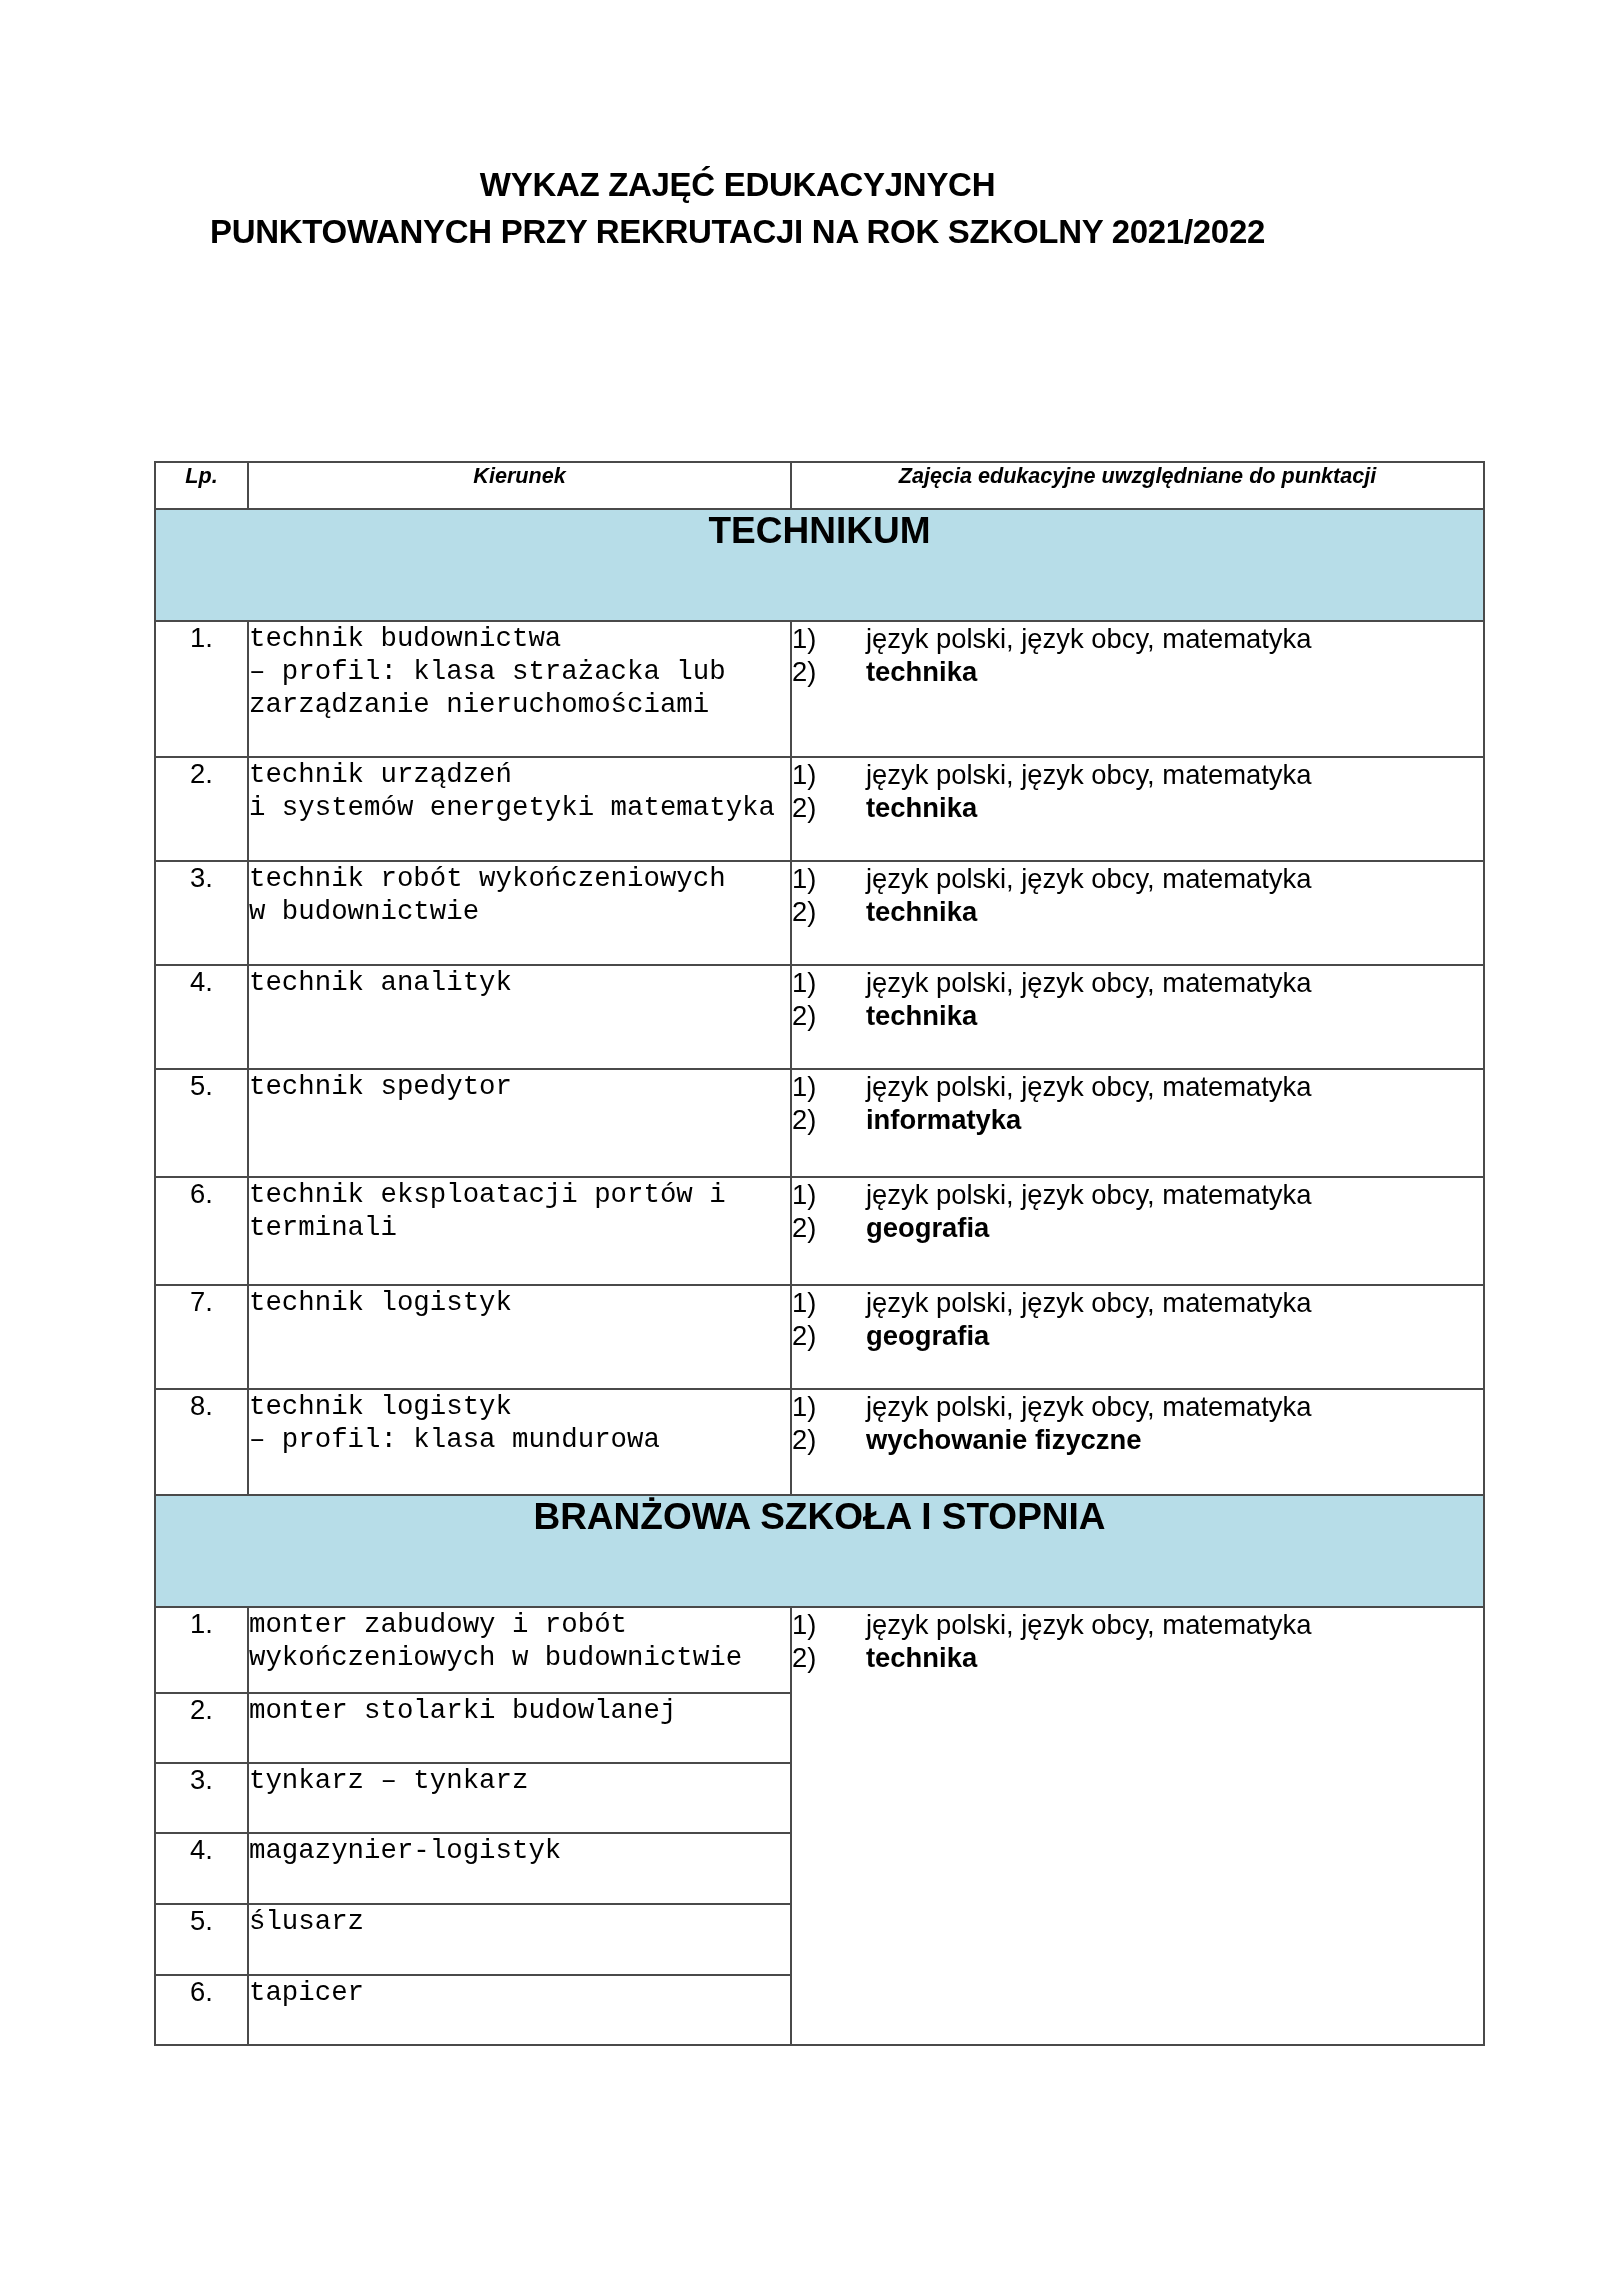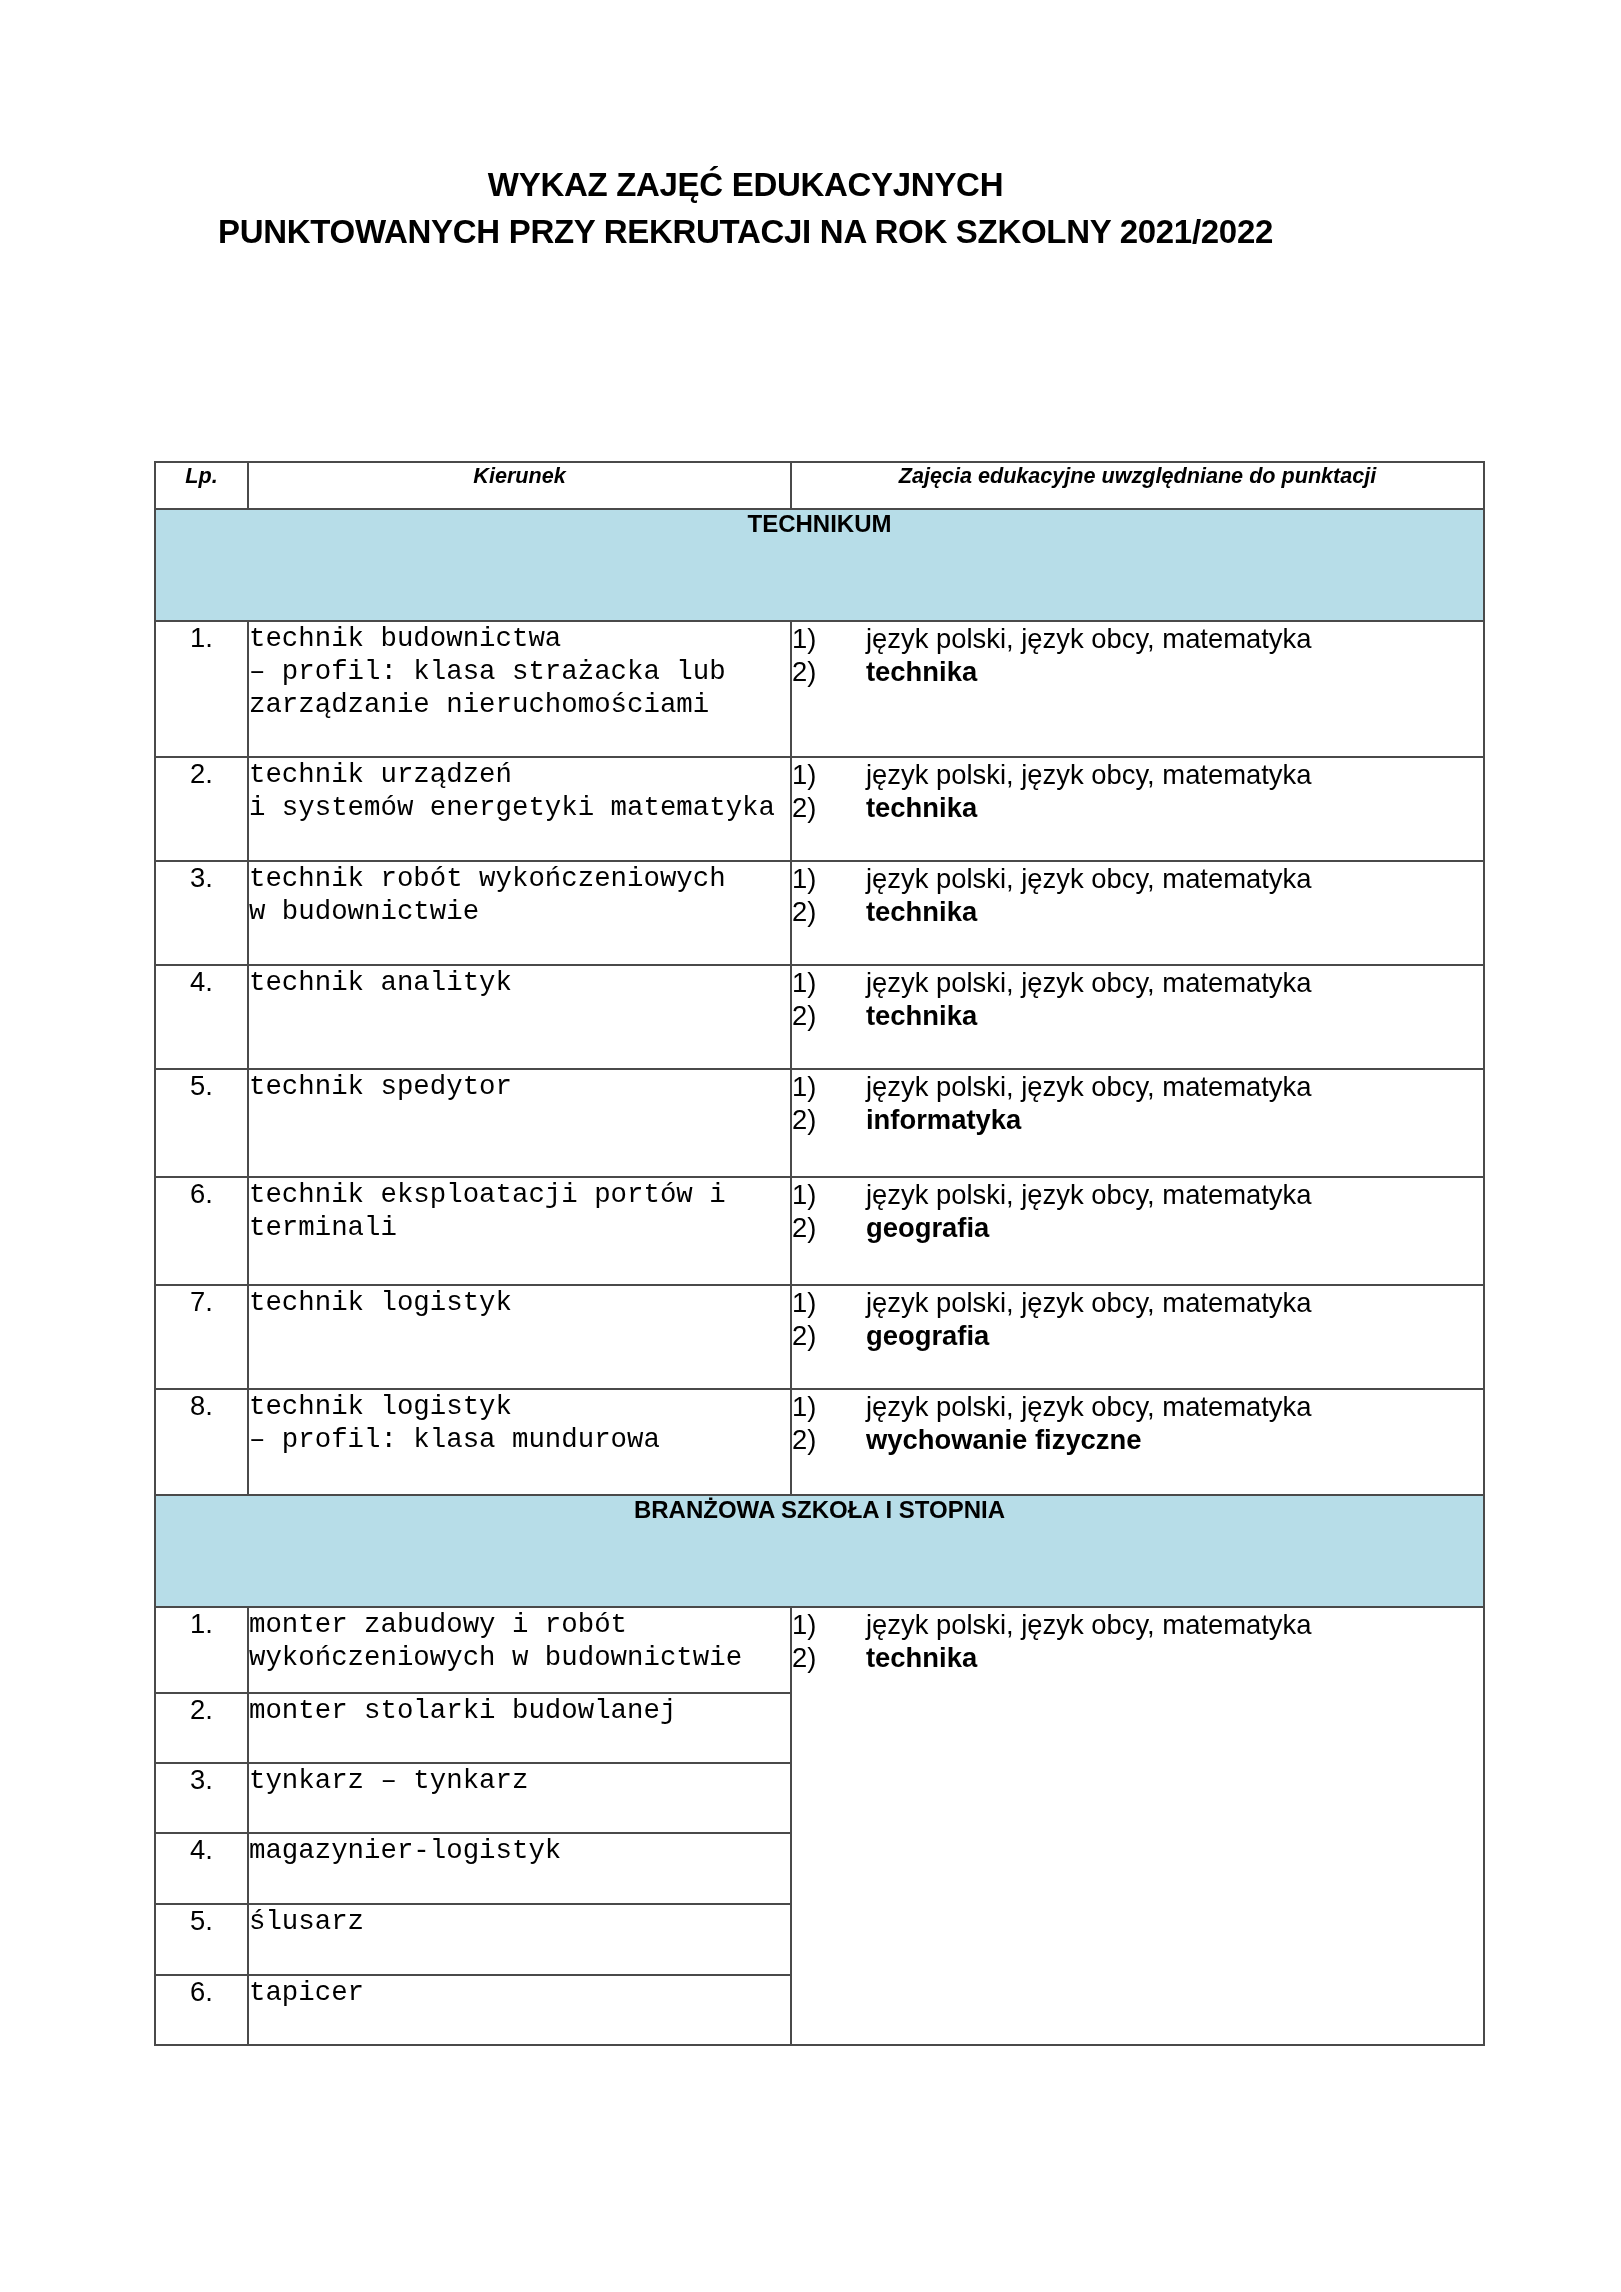--- a/index.html
+++ b/index.html
@@ -1,28 +1,28 @@
 <!DOCTYPE html>
 <html><head>
 <meta charset="utf-8">
 <style>
   html, body { margin: 0; padding: 0; background: #ffffff; }
   body { width: 1621px; height: 2293px; position: relative; font-family: "Liberation Sans", sans-serif; color: #000; }
-  .title-block { position: absolute; left: 8px; top: 167px; width: 1475px; text-align: center; }
+  .title-block { position: absolute; left: 0; top: 167px; width: 1475px; text-align: center; }
   .title-line { font-weight: bold; font-size: 33px; line-height: 35px; margin: 0 0 0 0; letter-spacing: -0.3px; }
   .title-line + .title-line { margin-top: 12px; }
 
   table.main { position: absolute; left: 154px; top: 461px; width: 1329px; border-collapse: collapse; table-layout: fixed; }
   table.main td, table.main th { border: 2px solid #4a4a4a; vertical-align: top; padding: 0; }
   col.c1 { width: 93px; }
   col.c2 { width: 543px; }
   col.c3 { width: 693px; }
 
   .hdr th { font-weight: bold; font-style: italic; font-size: 21.6px; height: 45px; text-align: center; vertical-align: top; padding-top: 3.9px; }
-  .band td { background: #b7dde8; height: 110px; text-align: center; vertical-align: middle; font-weight: bold; font-size: 24px; }
+  .band td { background: #b7dde8; height: 110px; text-align: center; vertical-align: middle; font-weight: bold; font-size: 37px; }
 
   td.lp { text-align: center; font-size: 27.4px; padding-top: 5.9px; }
   td.kier { font-size: 27.4px; line-height: 33px; padding: 5.9px 0 0 13.7px; font-family: Liberation Mono, monospace; }
   td.subj { font-size: 27.4px; line-height: 33px; padding: 5.9px 0 0 39px; }
   .sline { display: flex; }
   .snum { width: 74px; flex: 0 0 74px; }
   .stext.bold { font-weight: bold; }
   td.merged { vertical-align: middle; padding-top: 0; }
 </style>
 </head>

